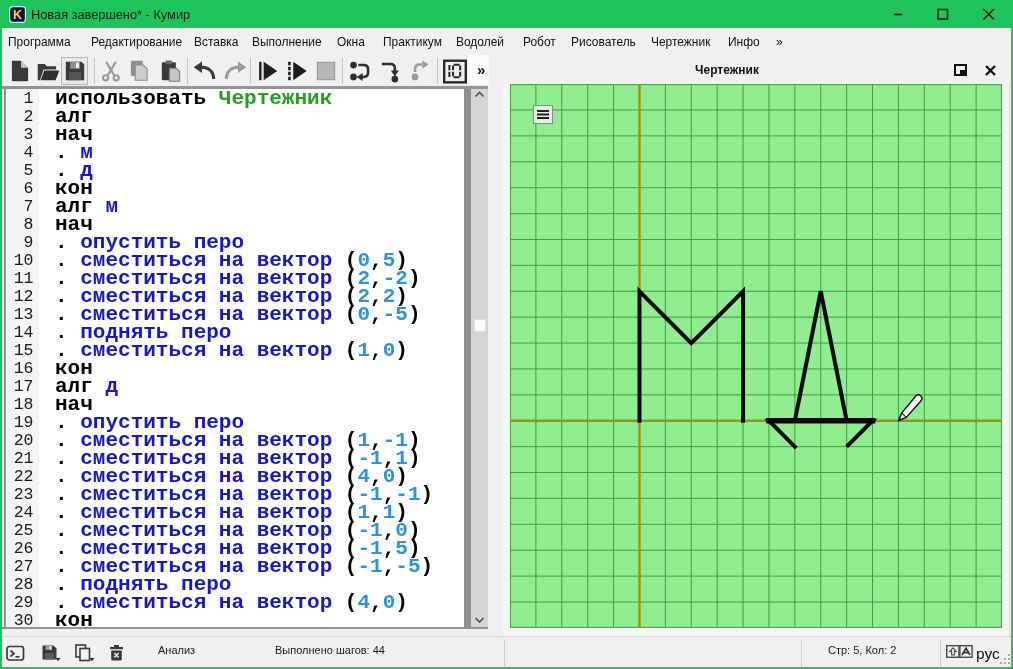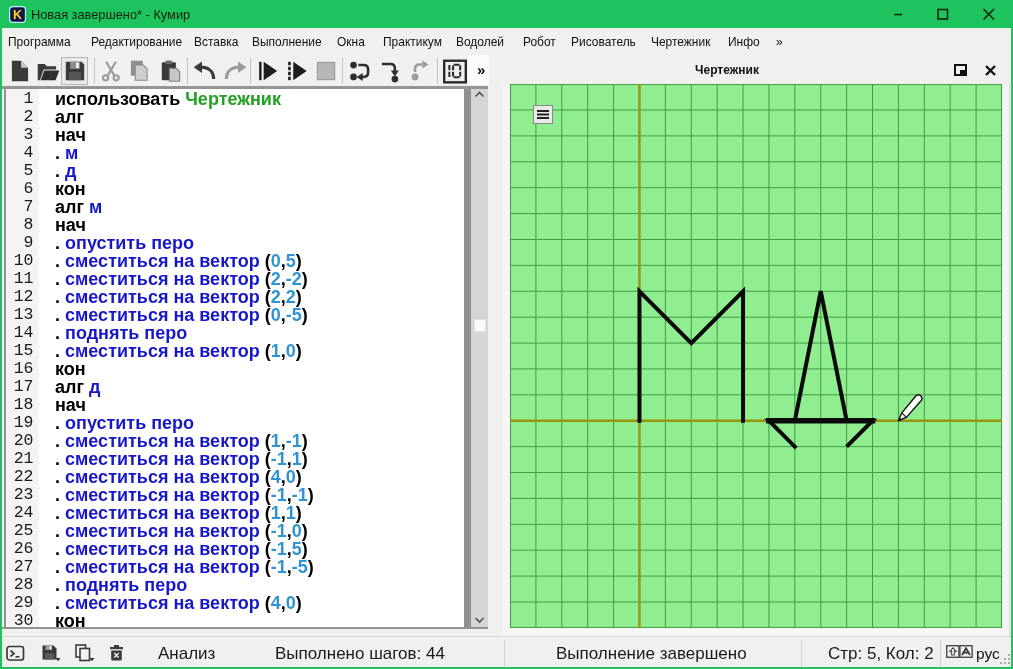--- a/index.html
+++ b/index.html
@@ -10,32 +10,32 @@
 .toolbar{position:absolute;left:0;top:54px;width:1013px;height:32px;background:#f0f0f0}
 .tic{position:absolute} .tic svg{transform:scale(1.08);transform-origin:50% 50%}
 .tsep{position:absolute;top:4px;width:1px;height:26px;background:#c4c4c4}
 .chev{position:absolute;left:477px;top:7px;font-size:15px;font-weight:bold;color:#111}.twhite{position:absolute;left:468px;top:1px;width:21px;height:30px;background:#fcfcfc}
 .editor{position:absolute;left:2px;top:86px;width:486px;height:543px;background:#fff;overflow:hidden}
 .ed-top{position:absolute;left:0;top:0;width:486px;height:2.5px;background:#949494}
 .ed-bot{position:absolute;left:0;top:540.5px;width:486px;height:2.5px;background:#949494}
 .ed-left{position:absolute;left:1.5px;top:0;width:2px;height:543px;background:#949494}
 .gutter{position:absolute;left:3.5px;top:2.5px;width:33.5px;height:538px;background:#f4f4f4}
 .nums{position:absolute;left:1.5px;top:3.5px;width:30px;font-family:"Liberation Mono",monospace;font-size:16.5px;line-height:18px;text-align:right;color:#1a1a1a;white-space:pre}
-.code{position:absolute;left:53px;top:3.5px;font-family:Liberation Sans, sans-serif;font-size:18px;font-weight:bold;line-height:18px;color:#000;white-space:pre}
+.code{position:absolute;left:53px;top:3.5px;font-family:Liberation Mono, monospace;font-size:21px;font-weight:bold;line-height:18px;color:#000;white-space:pre}
 .code .b{color:#1717c9} .code .c{color:#2d95d5} .code .g{color:#22a022}
 .ed-dark{position:absolute;left:461.5px;top:0;width:7.5px;height:543px;background:#8f8f8f}
 .sbar{position:absolute;left:469px;top:0;width:17px;height:543px;background:#d5d5d5}
 .sb-thumb{position:absolute;left:3px;top:233px;width:11.5px;height:13px;background:#fafafa;border:1px solid #e0e0e0}
 .panel-title{position:absolute;left:497px;top:56px;width:514px;height:28px;background:#f0f0f0}
 .ptxt{position:absolute;left:0;top:7px;width:460px;text-align:center;font-size:12px;font-weight:bold;color:#111}
 .canvas{position:absolute;left:510.0px;top:84.0px;width:492px;height:544px}
 .hamb{position:absolute;left:23px;top:21px;width:20px;height:19px;background:#e9e9e9;border:1px solid #8a8a8a}
 .statusbar{position:absolute;left:2px;top:636px;width:1009px;height:31px;background:#f0f0f0;border-top:1px solid #d6d6d6}
 .sic{position:absolute;top:7px}
-.stx{position:absolute;top:7px;font-size:17px;color:#1a1a1a}
+.stx{position:absolute;top:7px;font-size:11px;color:#1a1a1a}
 .brd{position:absolute;background:#1ec35d}
 .ssep{position:absolute;top:3px;width:1px;height:26px;background:#d0d0d0}
 </style></head><body>
 <div class="titlebar">
  <svg width="17" height="17" style="position:absolute;left:9px;top:6px">
       <rect x="0.5" y="0.5" width="16" height="16" rx="3.5" fill="#131347" stroke="#bfefff" stroke-width="1.3"></rect>
       <text x="8.5" y="13" text-anchor="middle" font-family="Liberation Sans" font-size="12.5" font-weight="bold" fill="#ffd21e">K</text>
     </svg>
  <div class="title">Новая завершено* - Кумир</div>
  <svg class="wbtn" style="left:886px" width="20" height="28">
@@ -276,21 +276,20 @@
         <path d="M15.5 14 h5 l-2.5 3.2 Z" fill="#2e2e2e"></path>
       </svg></div>
 <div class="sic" style="left:106px"><svg width="17" height="19">
         <rect x="2" y="3" width="13" height="2.2" fill="#3a3a3a"></rect>
         <rect x="6" y="1" width="5" height="2" fill="#3a3a3a"></rect>
         <path d="M3.2 6.5 H13.8 V15 Q13.8 16.5 12.3 16.5 H4.7 Q3.2 16.5 3.2 15 Z" fill="#3a3a3a"></path>
         <path d="M6.3 9 l4.4 4.4 M10.7 9 l-4.4 4.4" stroke="#f0f0f0" stroke-width="1.4"></path>
       </svg></div>
  <div class="stx" style="left:156px">Анализ</div>
  <div class="stx" style="left:273px">Выполнено шагов: 44</div>
- <div class="stx" style="left:554px">Выполнение завершено</div>
  <div class="stx" style="left:826px">Стр: 5, Кол: 2</div>
  <div class="ssep" style="left:502px"></div>
  <div class="ssep" style="left:799px"></div>
  <div class="ssep" style="left:938px"></div>
 </div>
 <div class="stx" style="position:absolute;left:976px;top:645px;font-size:15.5px;color:#111">рус</div>
 <svg width="28" height="14" style="position:absolute;left:946px;top:645px">
     <rect x="0.7" y="0.7" width="12.2" height="11.6" fill="none" stroke="#4a4a4a" stroke-width="1.4"></rect>
     <path d="M7 2.8 L10.2 6.4 H8.4 V10 H5.6 V6.4 H3.8 Z" fill="none" stroke="#4a4a4a" stroke-width="1.1"></path>
     <rect x="13.9" y="0.7" width="12.2" height="11.6" fill="none" stroke="#4a4a4a" stroke-width="1.4"></rect>

